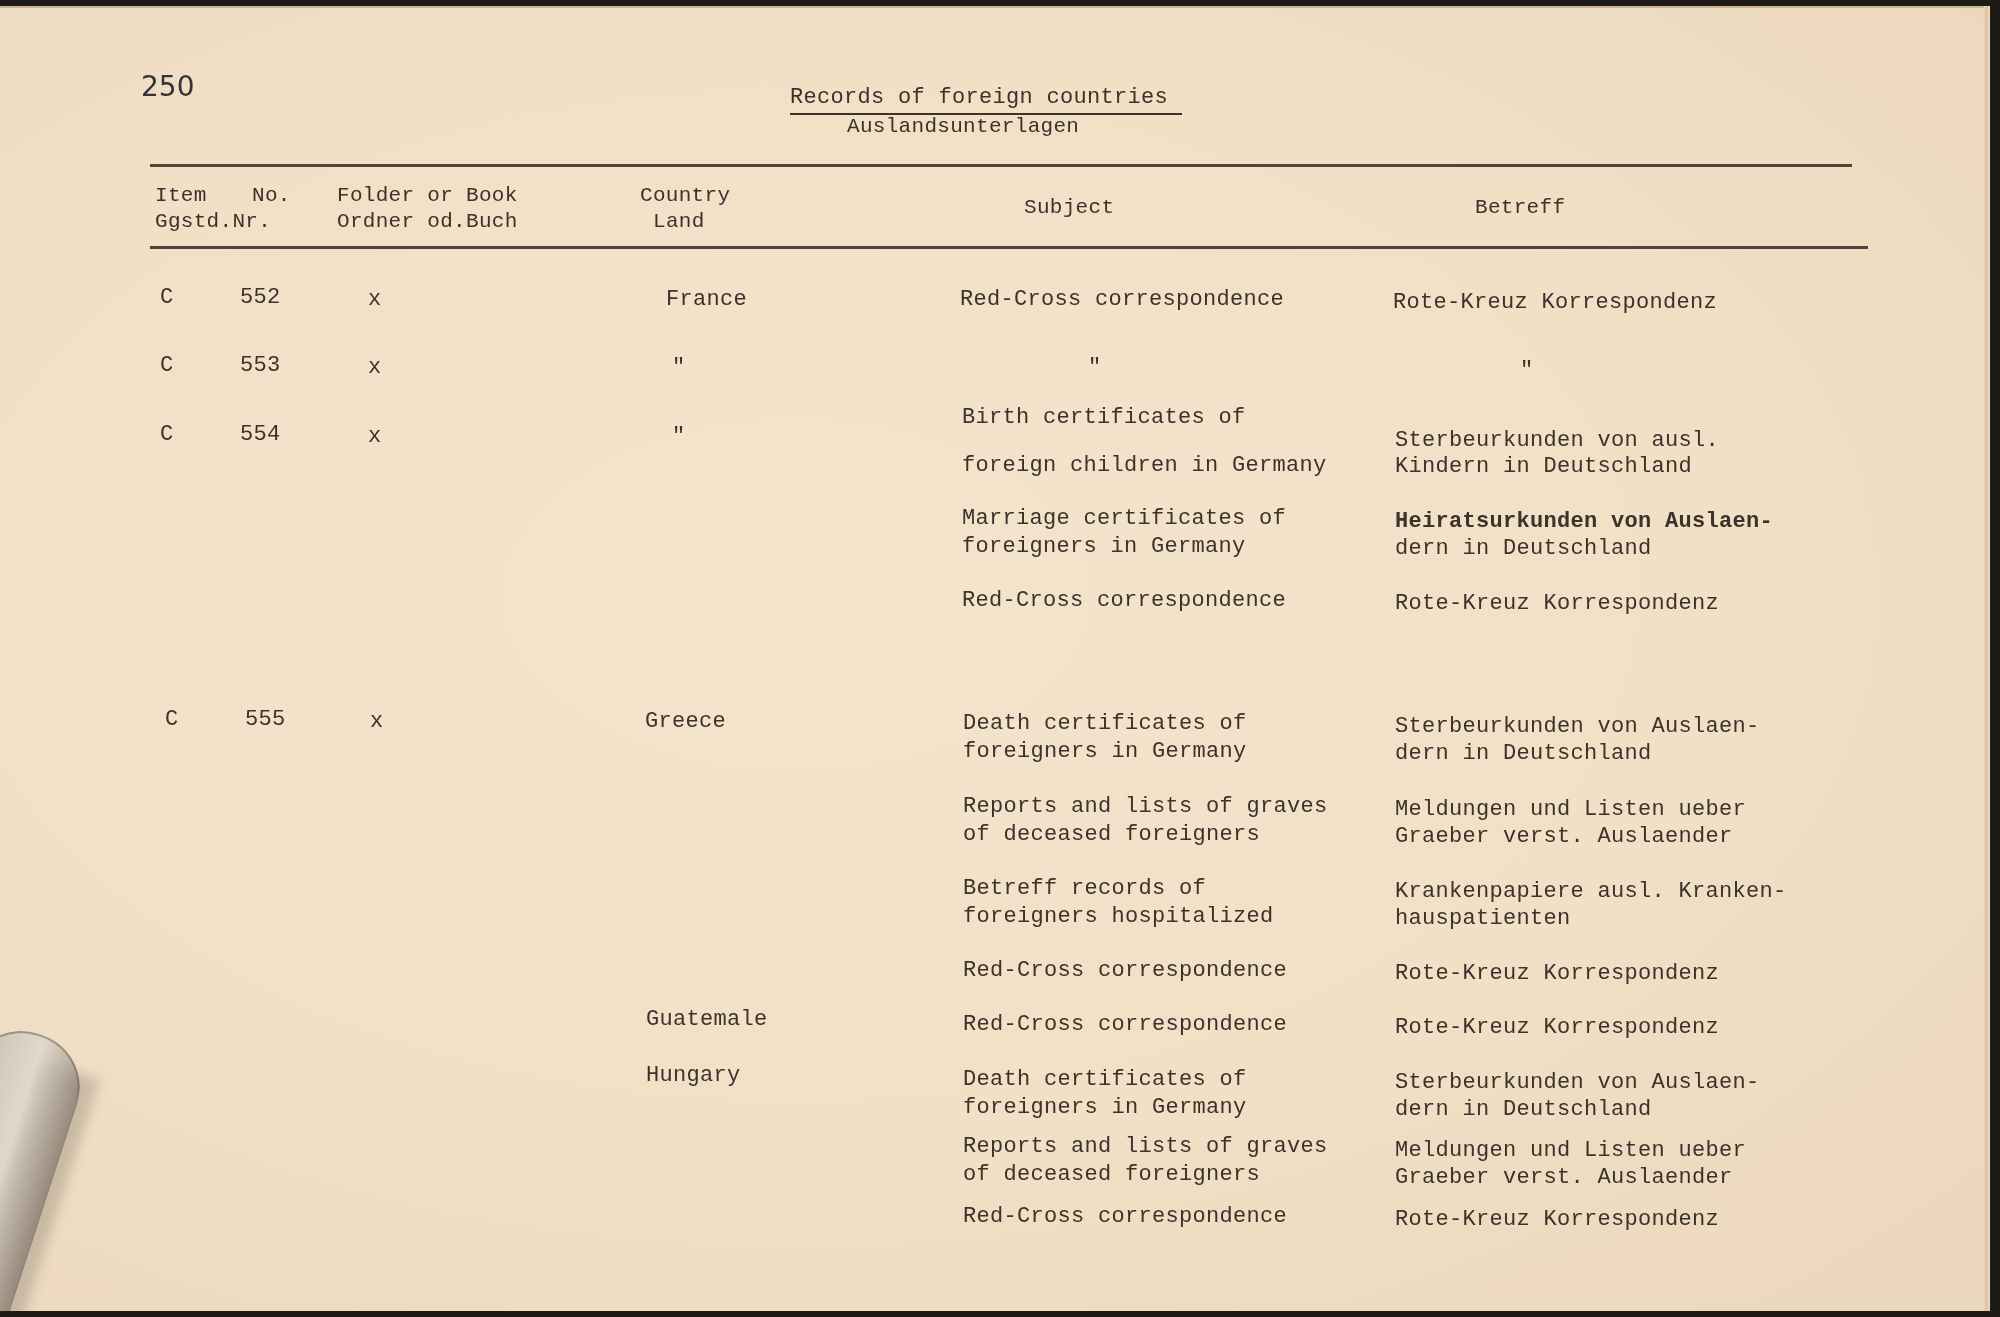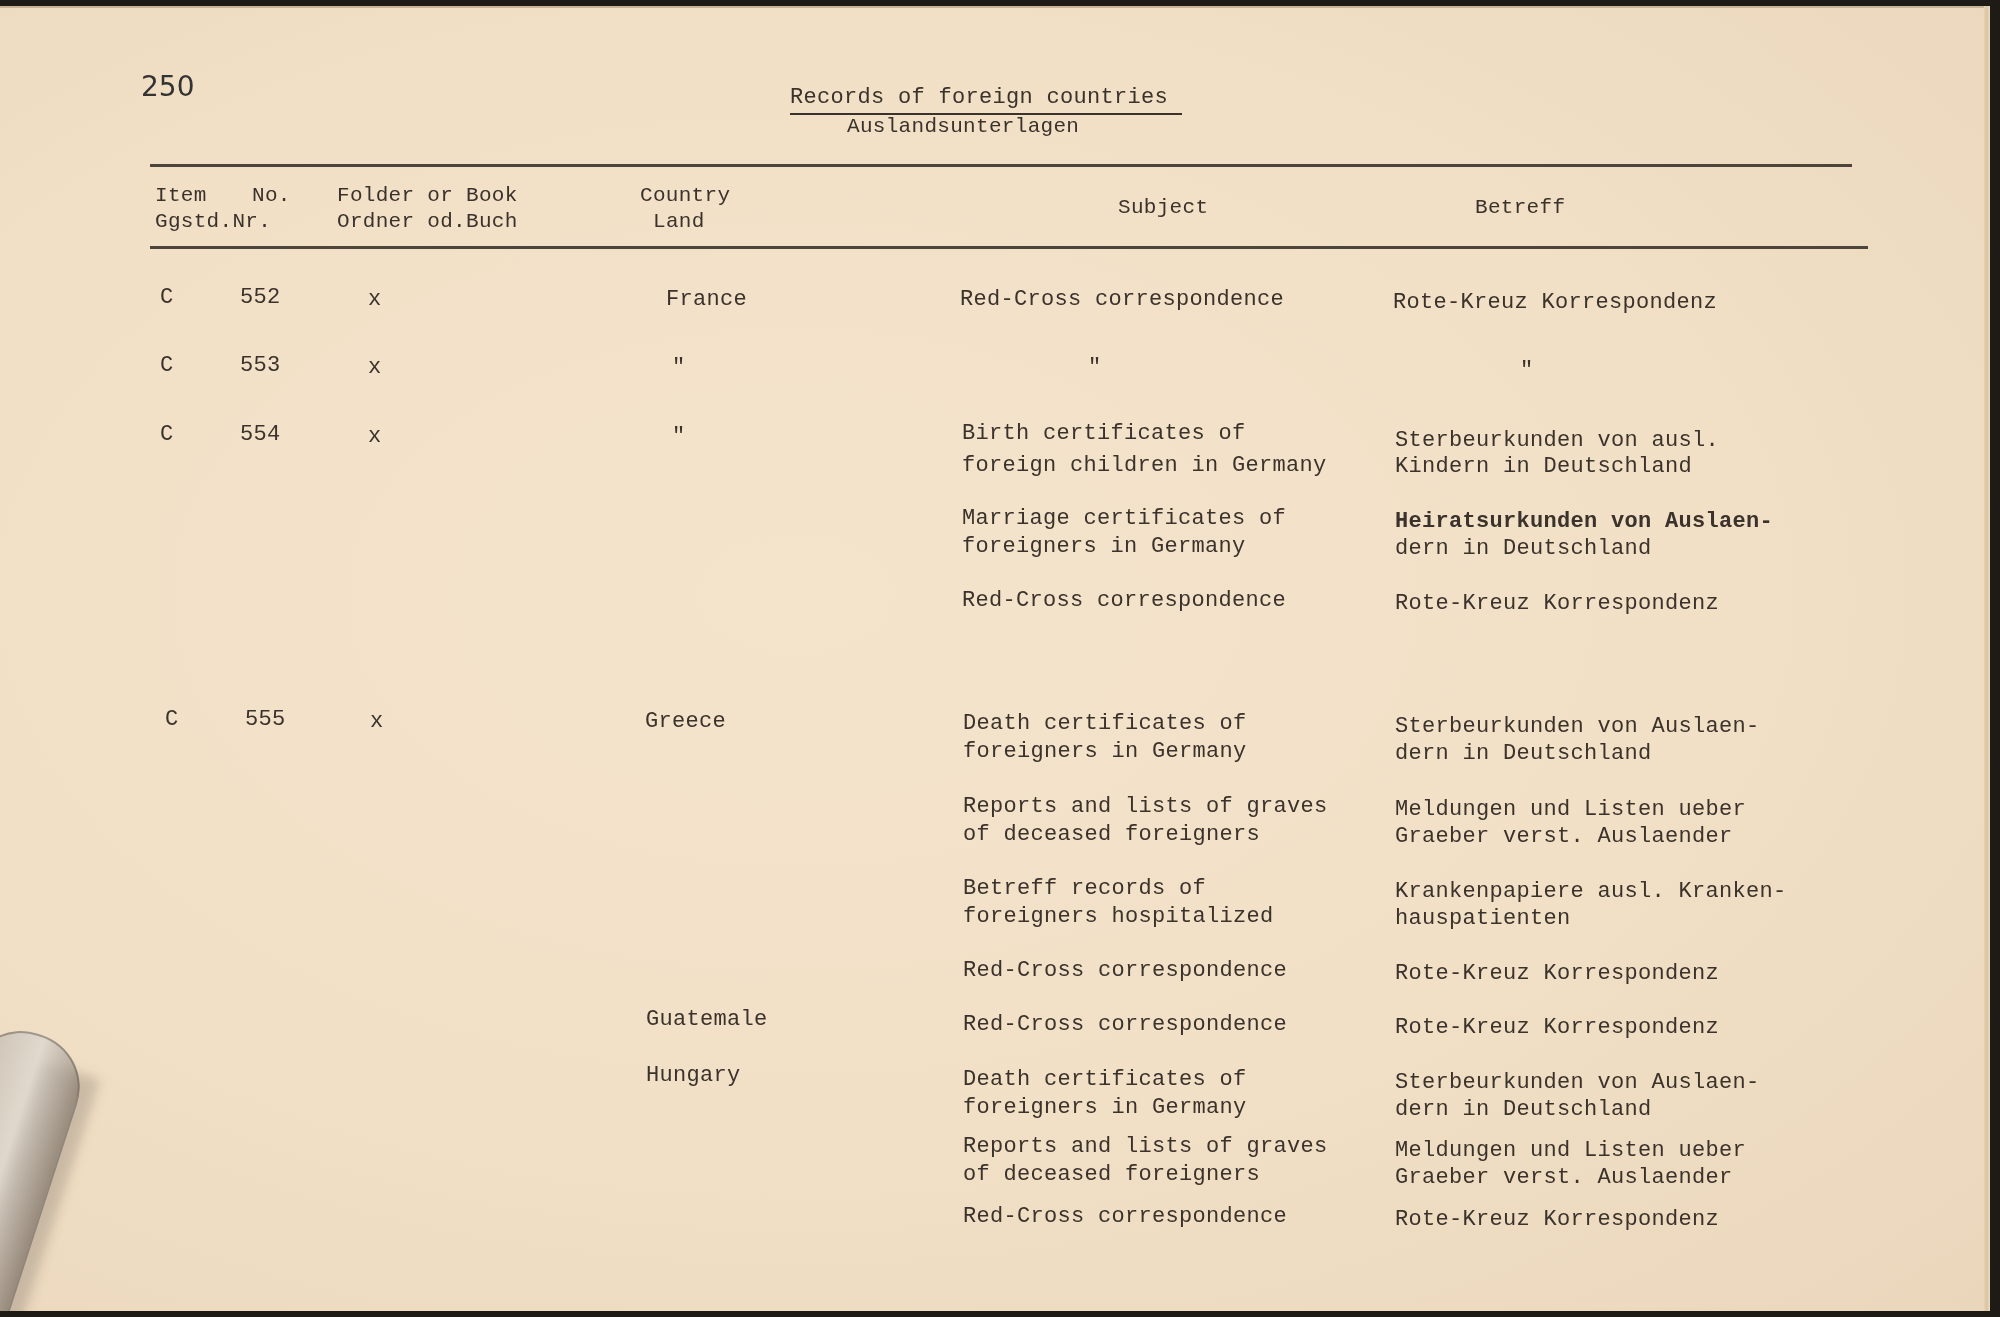--- a/index.html
+++ b/index.html
@@ -54,21 +54,21 @@
 <div class="rule" style="left:150px; top:164px; width:1702px;"></div>
 
 <div>
   <div class="t hdr" style="left:155px; top:182px;">Item</div>
   <div class="t hdr" style="left:252px; top:182px;">No.</div>
   <div class="t hdr" style="left:155px; top:208px;">Ggstd.Nr.</div>
   <div class="t hdr" style="left:337px; top:182px;">Folder or Book</div>
   <div class="t hdr" style="left:337px; top:208px;">Ordner od.Buch</div>
   <div class="t hdr" style="left:640px; top:182px;">Country</div>
   <div class="t hdr" style="left:653px; top:208px;">Land</div>
-  <div class="t hdr" style="left:1118px; top:194px;text-align:center;">Subject</div>
+  <div class="t hdr" style="left:1024px; top:194px;text-align:center;">Subject</div>
   <div class="t hdr" style="left:1475px; top:194px;">Betreff</div>
 </div>
 
 <div class="rule" style="left:150px; top:246px; width:1718px;"></div>
 
 <div>
   <div class="t cell" style="left:160px; top:284px;">C</div>
   <div class="t cell" style="left:240px; top:284px;">552</div>
   <div class="t cell" style="left:368px; top:286px;">x</div>
   <div class="t cell" style="left:642px; top:286px;margin-left:24px;">France</div>
@@ -84,21 +84,21 @@
   <div class="t cell" style="left:1088px; top:354px;">"</div>
   <div class="t cell" style="left:1520px; top:357px;">"</div>
 </div>
 
 <div>
   <div class="t cell" style="left:160px; top:421px;">C</div>
   <div class="t cell" style="left:240px; top:421px;">554</div>
   <div class="t cell" style="left:368px; top:423px;">x</div>
   <div class="t cell" style="left:672px; top:423px;">"</div>
 
-  <div class="t cell" style="left:962px; top:420px;">Birth certificates of</div>
+  <div class="t cell" style="left:962px; top:404px;">Birth certificates of</div>
   <div class="t cell" style="left:962px; top:452px;">foreign children in Germany</div>
   <div class="t cell" style="left:1395px; top:427px;">Sterbeurkunden von ausl.</div>
   <div class="t cell" style="left:1395px; top:453px;">Kindern in Deutschland</div>
 
   <div class="t cell" style="left:962px; top:505px;">Marriage certificates of</div>
   <div class="t cell" style="left:962px; top:533px;">foreigners in Germany</div>
   <div class="t cell" style="left:1395px; top:508px;font-weight:bold;">Heiratsurkunden von Auslaen-</div>
   <div class="t cell" style="left:1395px; top:535px;">dern in Deutschland</div>
 
   <div class="t cell" style="left:962px; top:587px;">Red-Cross correspondence</div>

